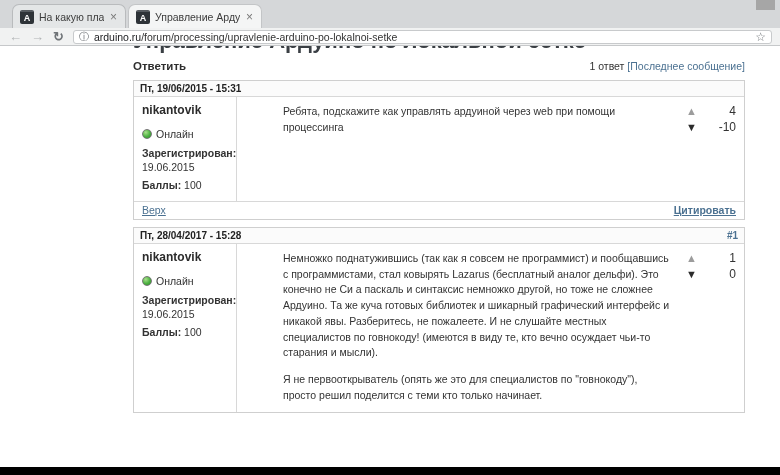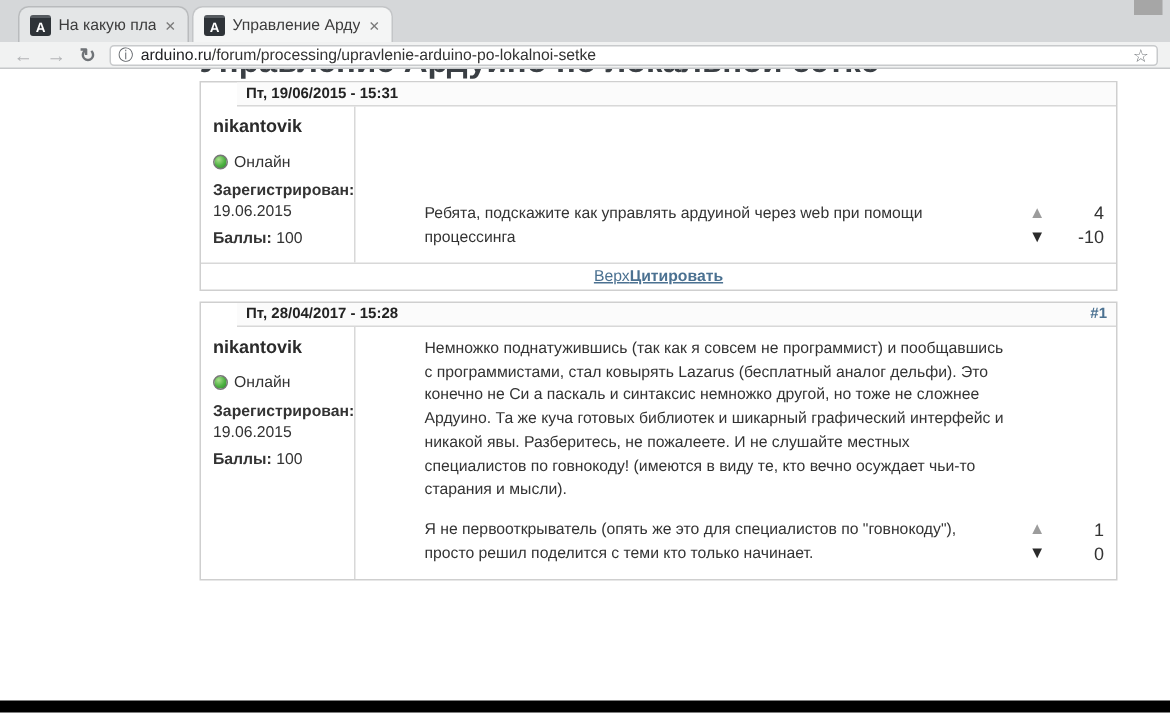--- a/index.html
+++ b/index.html
@@ -34,42 +34,42 @@
   .forum { position:absolute; left:133px; top:0; width:612px; }
   .clip-title { height:8px; overflow:hidden; position:relative; }
   .clip-title span { display:block; font-size:22px; font-weight:bold; color:#3a3f44; margin-top:-18px; white-space:nowrap; }
   .topbar { display:flex; justify-content:space-between; align-items:flex-end; margin:6px 0 8px 0; }
   .reply-top { font-size:11.5px; font-weight:bold; color:#2e2e2e; text-decoration:none; }
   .answers { font-size:10.5px; color:#333; }
   .answers a { color:#4b7191; text-decoration:none; }
 
   .post { border:1px solid #cfcfcf; margin-bottom:7px; background:#fff; }
   .post-head { display:flex; justify-content:space-between; background:#fbfbfb; border-bottom:1px solid #d8d8d8;
-               padding:2px 6px; font-size:10px; font-weight:bold; color:#222;margin-left:24px; }
+               padding:2px 6px; font-size:10px; font-weight:bold; color:#222; }
   .post-head a { color:#4b7191; text-decoration:none; font-weight:bold; }
   .post-body { display:flex;gap:36px; }
   .user-cell { width:103px; flex:0 0 auto; border-right:1px solid #d8d8d8; padding:6px 6px 8px 8px; }
   .username { font-size:12px; font-weight:bold; color:#2b2b2b; }
   .online-row { display:flex; align-items:center; gap:4px; margin:11px 0 7px 0; }
   .online-dot { width:10px; height:10px; border-radius:50%;
                 background:radial-gradient(circle at 35% 30%, #a8e08a, #4cb041 55%, #2e8c2a); border:1px solid #777; }
   .online-label { font-size:10.5px; color:#333; }
   .user-meta { font-size:10.5px; color:#333; line-height:1.3; }
   .user-meta b { font-size:10.5px; }
   .meta-points { margin-top:5px; }
-  .content-cell { flex:1; display:flex; padding:7px 8px 8px 10px;align-items:flex-end; }
+  .content-cell { flex:1; display:flex; padding:7px 8px 8px 10px; }
   .msg { flex:1; padding-right:14px; font-size:10.5px; color:#333; line-height:1.5; }
   .msg p { margin-bottom:11px; }
   .msg p:last-child { margin-bottom:0; }
   .votes { width:50px; flex:0 0 auto; font-size:12px; color:#333; }
   .vote-row { display:flex; justify-content:space-between; align-items:center; margin-bottom:2px; }
   .arrow-up { color:#9c9c9c; font-size:11px; }
   .arrow-down { color:#2b2b2b; font-size:11px; }
   .vote-num { font-size:12px; color:#333; }
-  .post-foot { display:flex; justify-content:center; border-top:1px solid #d8d8d8; padding:2px 8px 3px 8px; }
+  .post-foot { display:flex; justify-content:space-between; border-top:1px solid #d8d8d8; padding:2px 8px 3px 8px; }
   .post-foot a { font-size:10.5px; color:#4b7191; text-decoration:underline; }
   .foot-links { display:flex; gap:26px; }
   .foot-links .strong { font-weight:bold; }
 
   .bottom-bar { position:absolute; left:0; bottom:0; width:780px; height:8px; background:#000; }
 </style>
 </head>
 <body>
 
 <div class="screen">
@@ -99,20 +99,27 @@
     </div>
   </div>
 
   <div class="page">
     <div class="forum">
 
       <div class="clip-title">
         <span>Управление Ардуино по локальной сетке</span>
       </div>
 
+      <div class="topbar">
+        <a href="#" class="reply-top">Ответить</a>
+        <span class="answers">
+          <span>1 ответ</span>
+          <a href="#"><span>[</span><span>Последнее сообщение</span><span>]</span></a>
+        </span>
+      </div>
 
       <div class="post">
         <div class="post-head">
           <span>Пт, 19/06/2015 - 15:31</span>
           <span></span>
         </div>
         <div class="post-body" style="min-height:73px;">
           <div class="user-cell">
             <div class="username">nikantovik</div>
             <div class="online-row">

